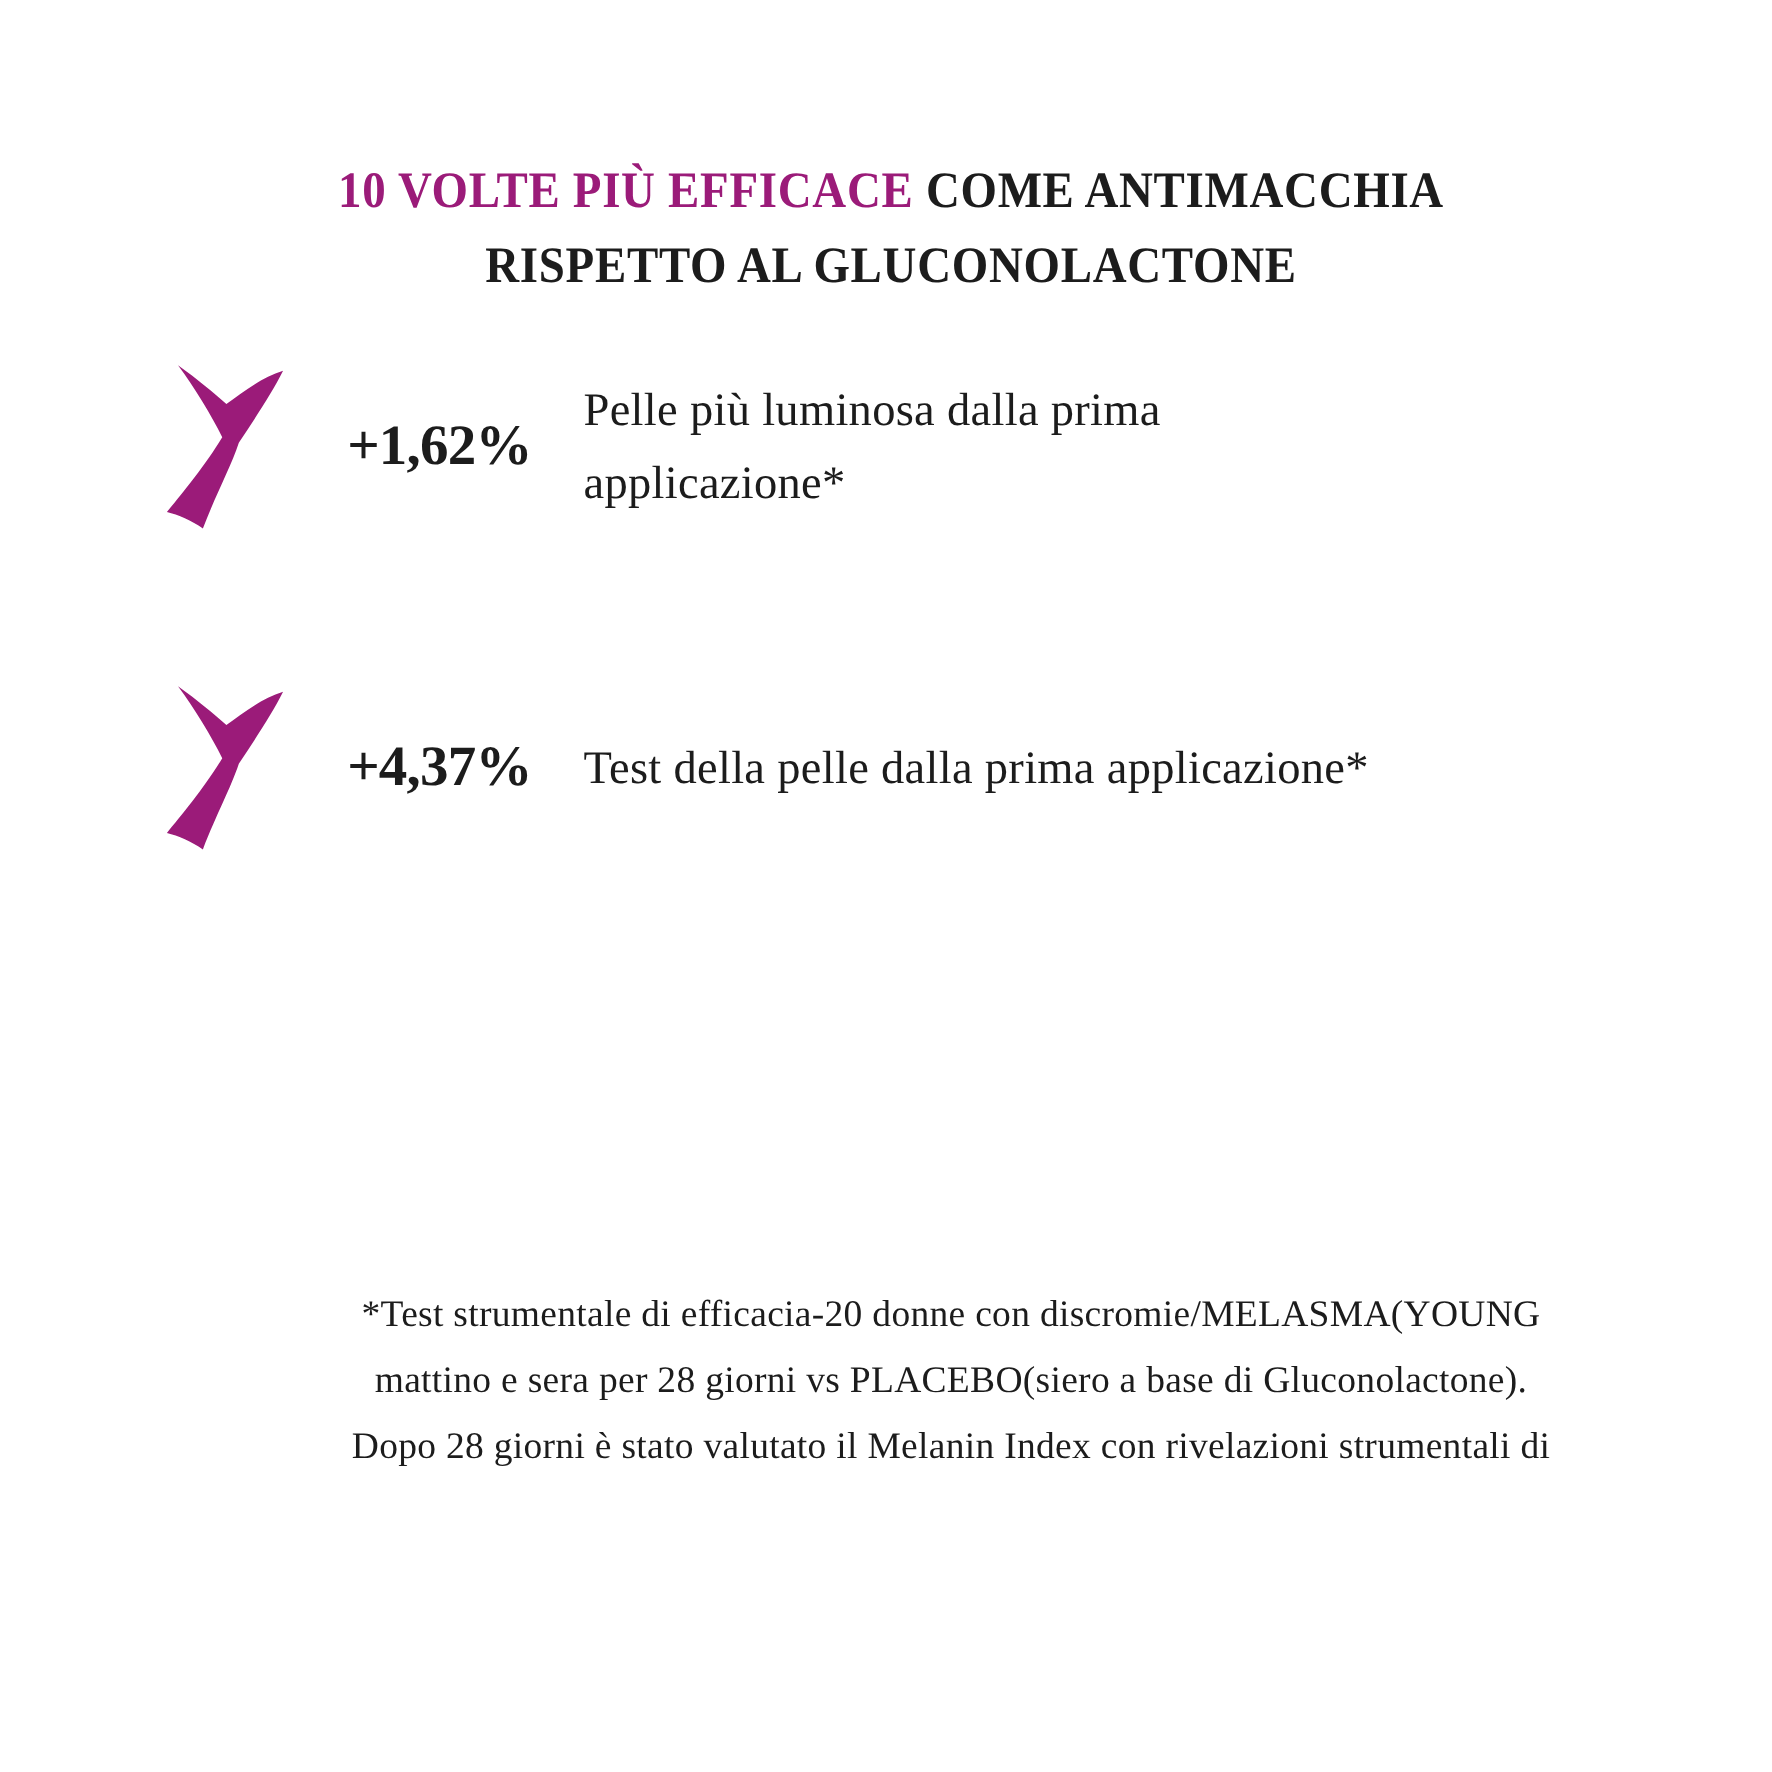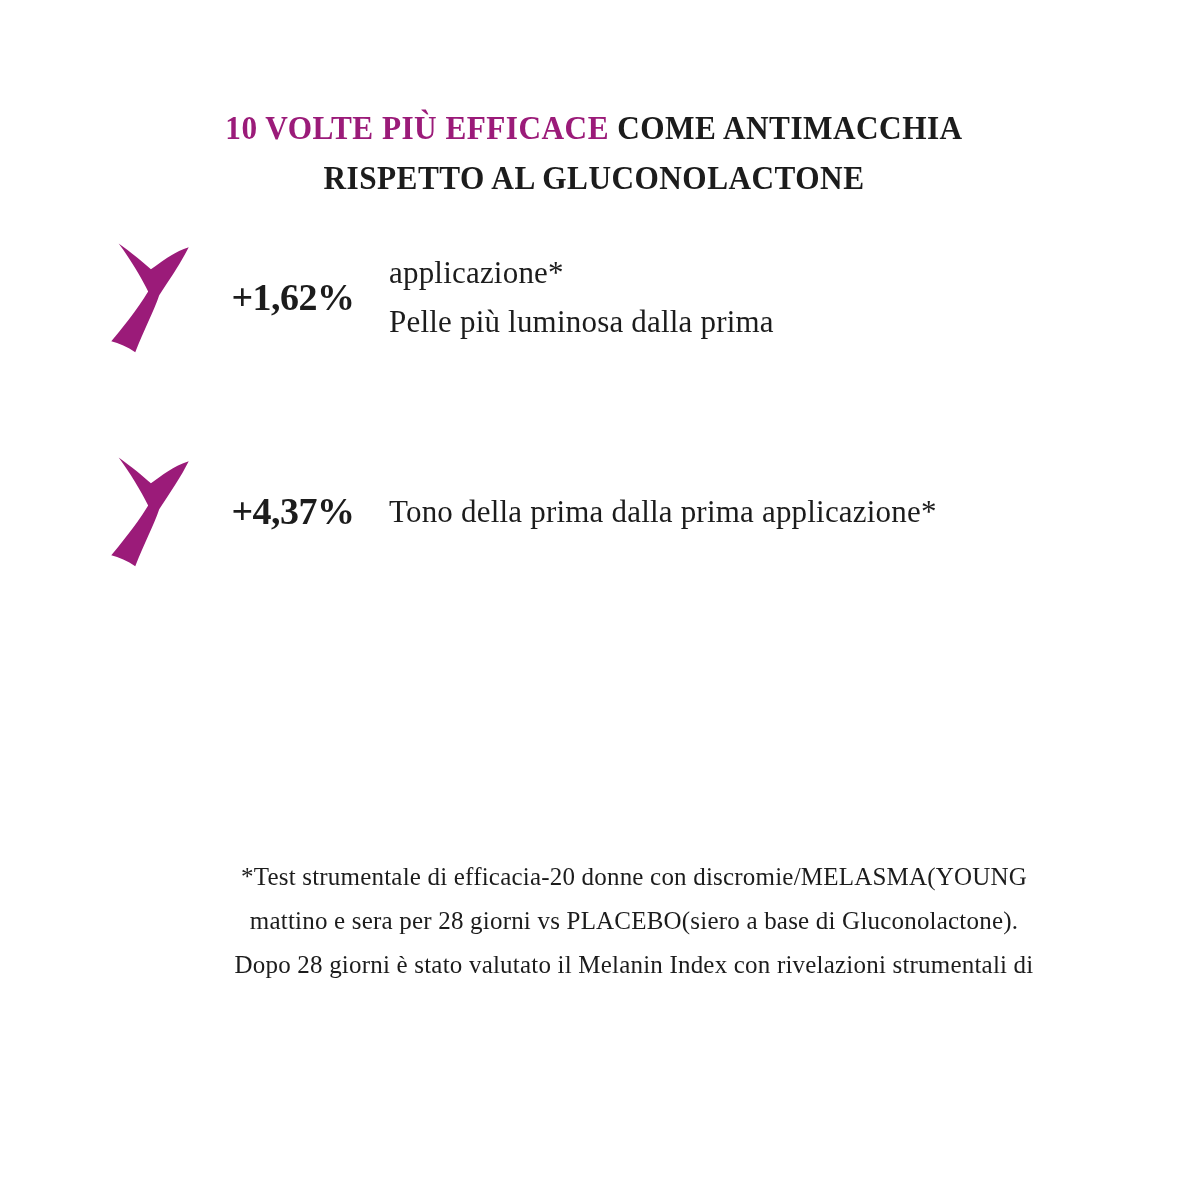--- a/index.html
+++ b/index.html
@@ -90,34 +90,34 @@
   </div>
 
   <div class="stat-row" style="top:238px; height:118px;">
     <div class="icon-box">
       <svg viewBox="0 0 96 128" width="94" height="118" aria-hidden="true">
         <path d="M14 6 C28 16 40 26 49 34 C60 26 74 15 90 10 C82 26 70 44 58 62 C52 80 42 98 32 124 C24 118 14 114 6 112 C16 100 34 78 46 58 C38 42 26 22 14 6 Z" fill="#9B1B79"></path>
       </svg>
     </div>
     <div class="value">+1,62%</div>
     <div class="desc">
+      <div>Pelle più luminosa dalla prima</div>
       <div>applicazione*</div>
-      <div>Pelle più luminosa dalla prima</div>
     </div>
   </div>
 
   <div class="stat-row" style="top:452px; height:118px;">
     <div class="icon-box">
       <svg viewBox="0 0 96 128" width="94" height="118" aria-hidden="true">
         <path d="M14 6 C28 16 40 26 49 34 C60 26 74 15 90 10 C82 26 70 44 58 62 C52 80 42 98 32 124 C24 118 14 114 6 112 C16 100 34 78 46 58 C38 42 26 22 14 6 Z" fill="#9B1B79"></path>
       </svg>
     </div>
     <div class="value">+4,37%</div>
     <div class="desc">
-      <div>Tono della prima dalla prima applicazione*</div>
+      <div>Test della pelle dalla prima applicazione*</div>
     </div>
   </div>
 
 
   <div class="footnote">
     <div>*Test strumentale di efficacia-20 donne con discromie/MELASMA(YOUNG</div>
     <div>mattino e sera per 28 giorni vs PLACEBO(siero a base di Gluconolactone).</div>
     <div>Dopo 28 giorni è stato valutato il Melanin Index con rivelazioni strumentali di</div>
   </div>
 

